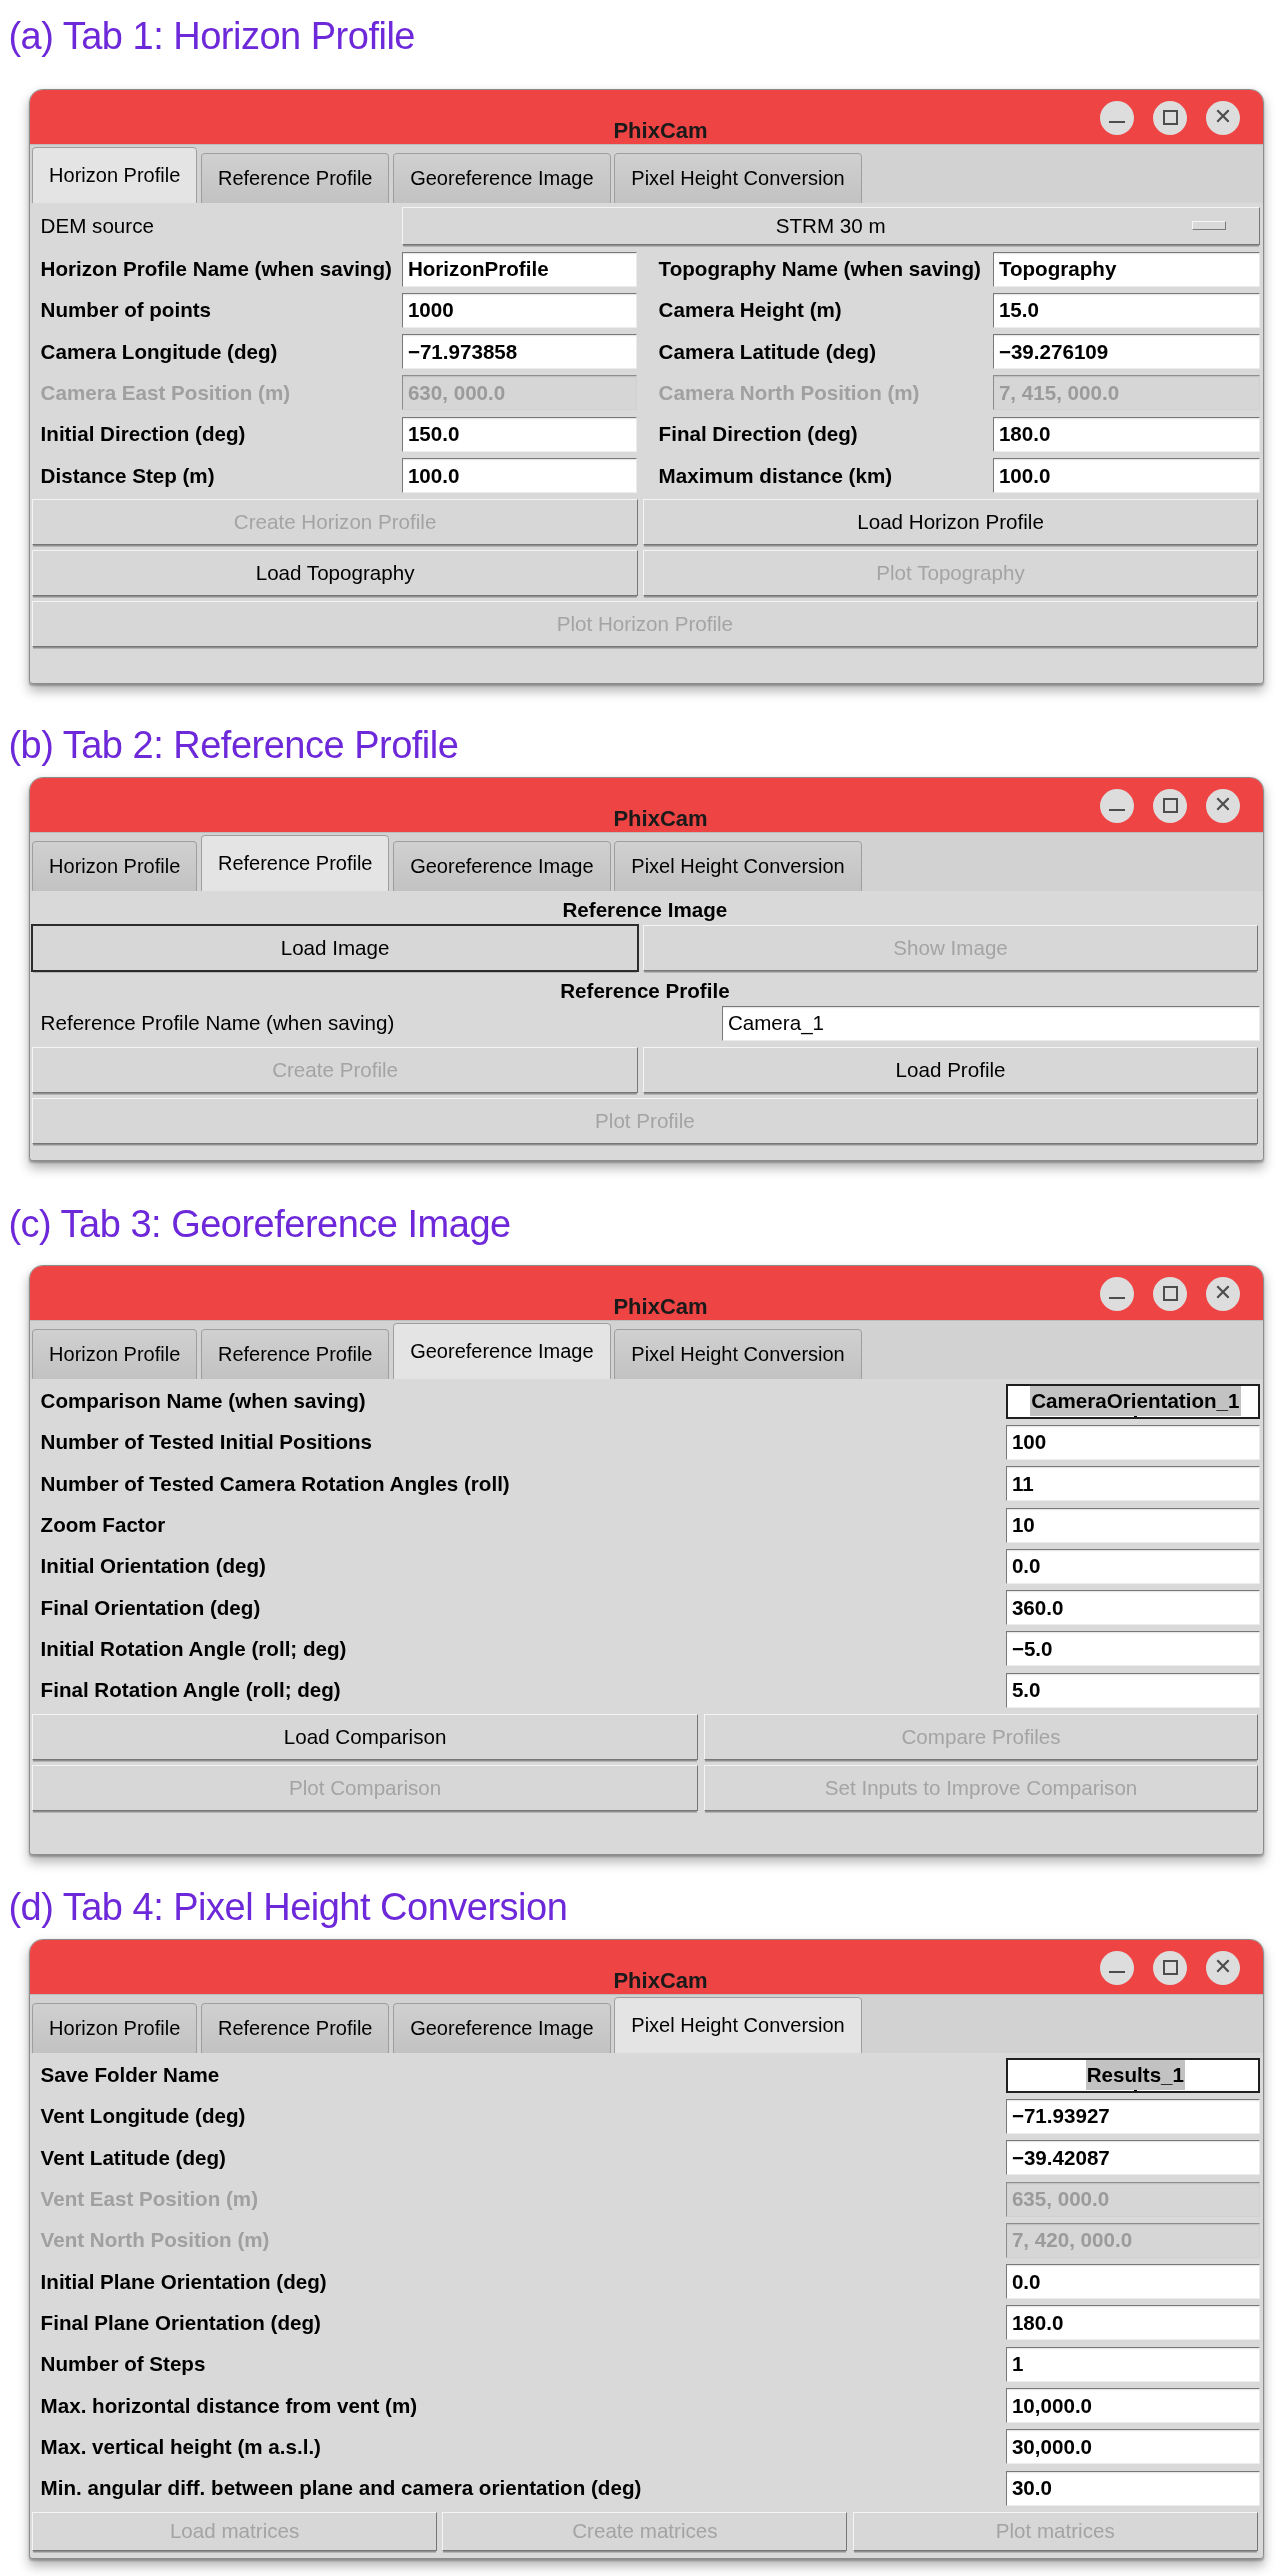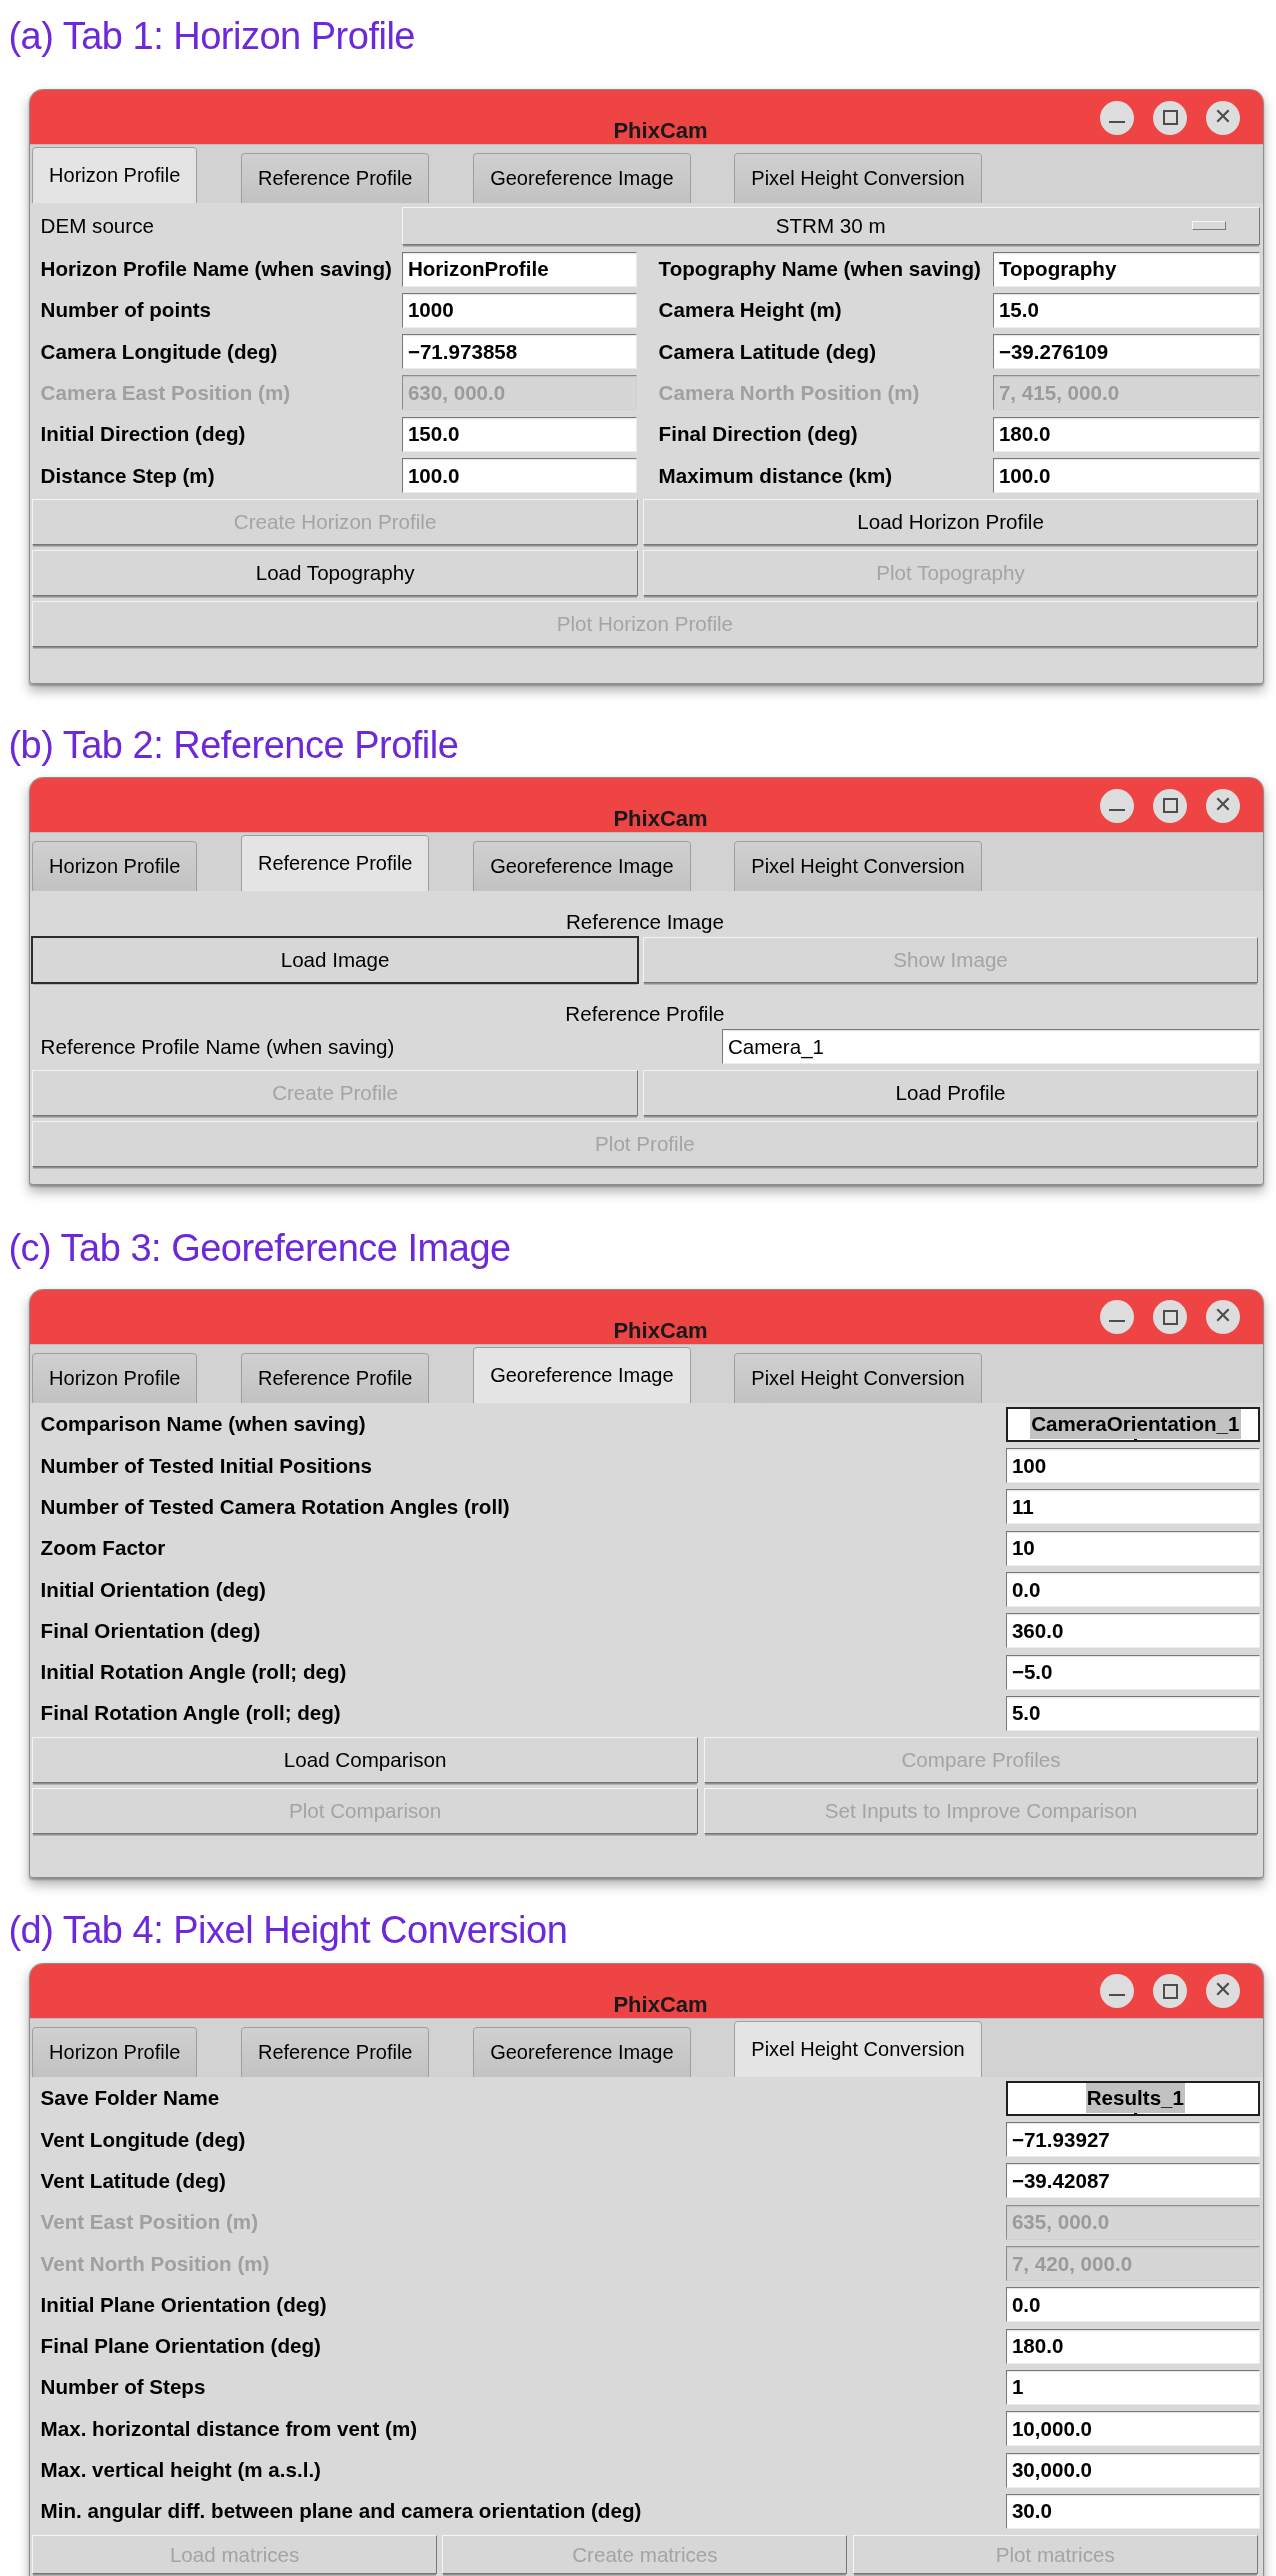--- a/index.html
+++ b/index.html
@@ -28,21 +28,21 @@
               display:flex; align-items:flex-end; justify-content:center;padding-left:28px; }
   .titlebar .title { font-size:22px; font-weight:bold; color:#1a1a1a; }
   .controls { position:absolute; right:23px; top:0; height:55px; display:flex; align-items:center; }
   .ctrl { width:34px; height:34px; border-radius:50%; background:#dddddd; margin-left:19px;
           display:flex; align-items:center; justify-content:center; }
   .glyph-min { width:16px; height:0; border-bottom:2.6px solid #4d4d4d; margin-top:8.4px; }
   .glyph-max { width:15px; height:15px; border:2.6px solid #4d4d4d; background:transparent; }
   .glyph-close { font-size:22px; color:#4d4d4d; line-height:1; transform:translateY(-1.1px); }
 
   
-  .tabbar { height:58px; background:#d2d2d2; display:flex; align-items:flex-end; padding-left:2.1px;gap:40px; }
+  .tabbar { height:58px; background:#d2d2d2; display:flex; align-items:flex-end; padding-left:2.1px; }
   .tab { display:flex; align-items:center; justify-content:center;
          font-size:20px; color:#000; padding:0 16px; margin-right:3.7px;
          background:linear-gradient(#d0d0d0,#c2c2c2);
          border:1.1px solid #9e9e9e; border-bottom:none; border-radius:4.2px 4.2px 0 0; height:50px; }
   .tab.active { background:#e4e4e4; height:56px; }
 
   .content { padding:0 3.2px 0 0; }
 
   
   .pairgrid { display:grid; grid-template-columns:361px 235px 356px 1fr; padding-left:10.6px; margin-bottom:6.3px;font-weight:bold; }
@@ -74,21 +74,21 @@
          box-shadow:0 2.6px 0 -1.1px #8f8f8f;
          display:flex; align-items:center; justify-content:center; font-size:20.6px; color:#000; }
   .btn.disabled { color:#a4a4a4; }
   .btn.focused { outline:2.6px solid #2c2c2c; outline-offset:-1.1px; }
   .btnrow2 { display:grid; grid-template-columns:606px 1fr; gap:5.3px; margin:0 2.1px 4.8px 2.1px; }
   .btnrow2c { display:grid; grid-template-columns:666px 1fr; gap:6.3px; margin:0 2.1px 4.8px 2.1px; }
   .btnrow3 { display:grid; grid-template-columns:1fr 1fr 1fr; gap:5.3px; margin:0 2.1px 4.8px 2.1px;border-radius:9px; }
   .btnfull { margin:0 2.1px 4.8px 2.1px; }
   .btn-d { height:39px; }
 
-  .secline { text-align:center; font-size:20.6px; color:#000; height:30px; line-height:30px; margin-top:16px; }
+  .secline { text-align:center; font-size:20.6px; color:#000; height:30px; line-height:30px; margin-top:4px;font-weight:bold; }
 
   .pad-a { height:31px; } .pad-b { height:11.6px; } .pad-c { height:38px; } .pad-d { height:2.1px; }
   .rows-top { height:4.2px; }
 </style>
 </head>
 <body>
 
 <div class="caption cap-a">(a) Tab 1: Horizon Profile</div>
 
 <div class="window win-a">

